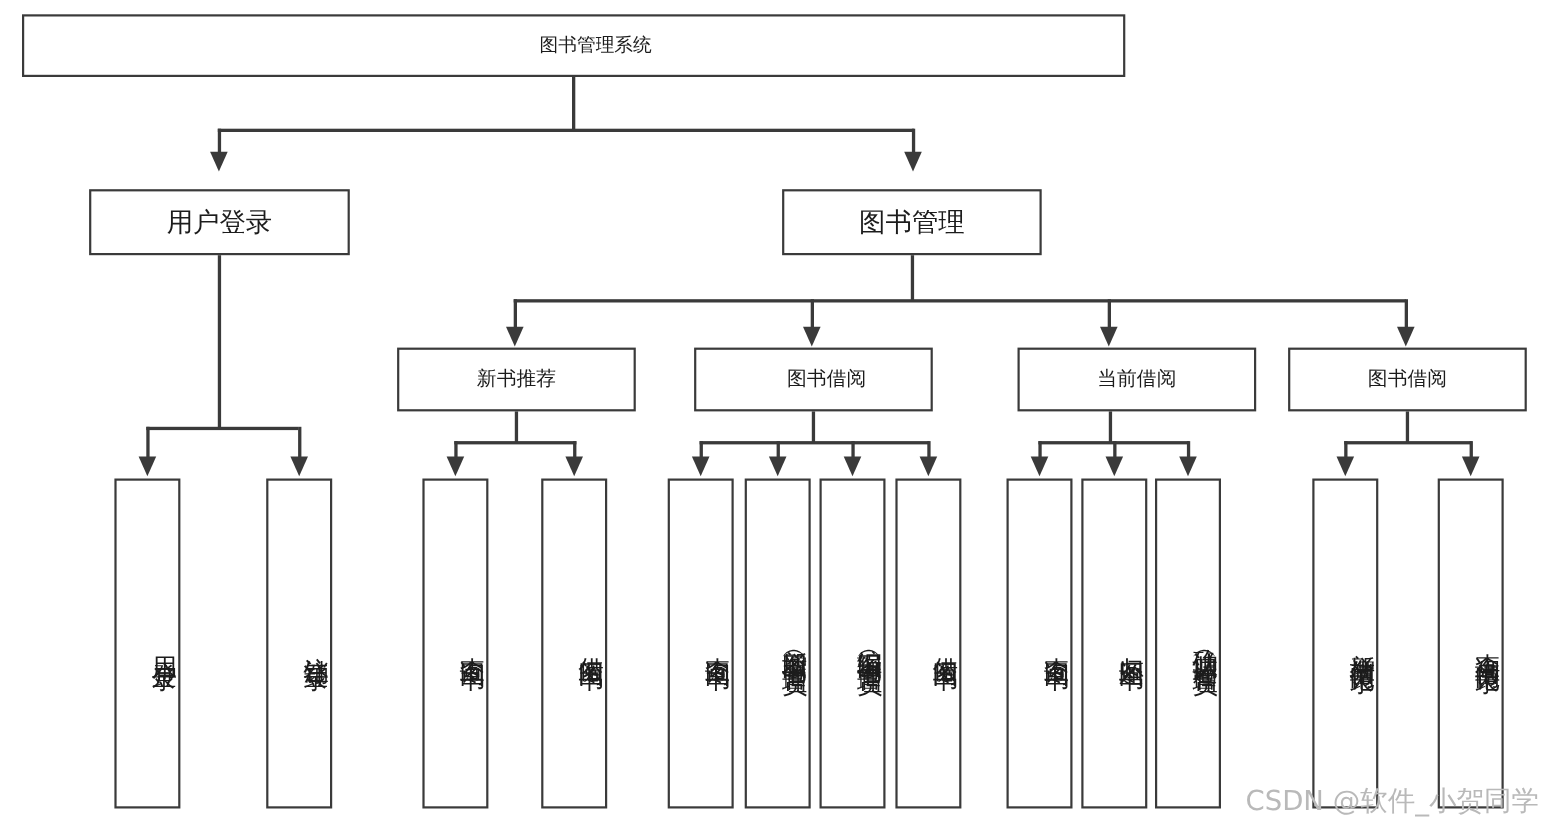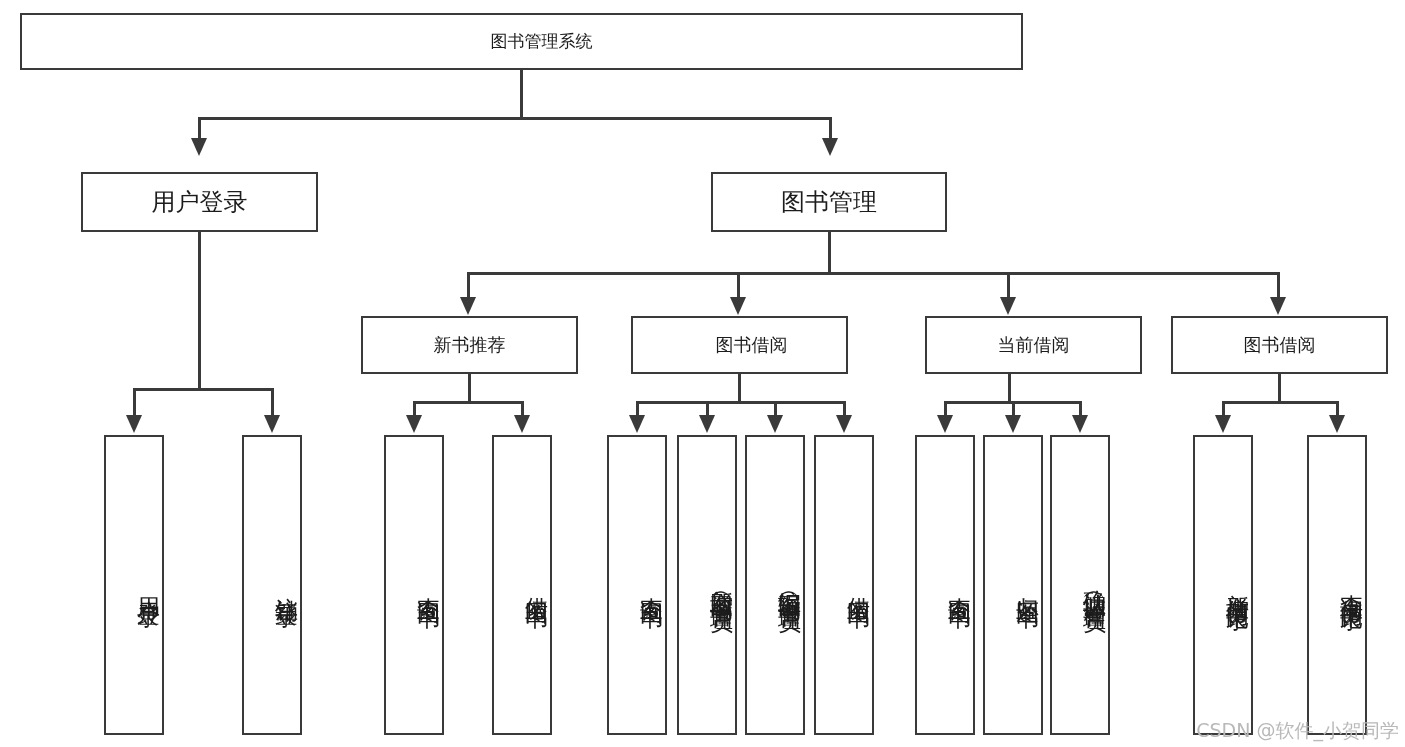--- a/index.html
+++ b/index.html
@@ -68,21 +68,21 @@
     border-left: 8px solid transparent;
     border-right: 8px solid transparent;
     border-top: 18px solid #3a3a3a;
   }
 
   
   #watermark {
     position: absolute;
     right: 6px;
     bottom: 3px;
-    font-size: 19px;
+    font-size: 25px;
     color: #b9b9b9;
     white-space: nowrap;
     font-family: "DejaVu Sans", "Liberation Sans", sans-serif;
     margin-left: 35px;
   }
 </style>
 </head>
 <body>
 
 <div id="canvas">

